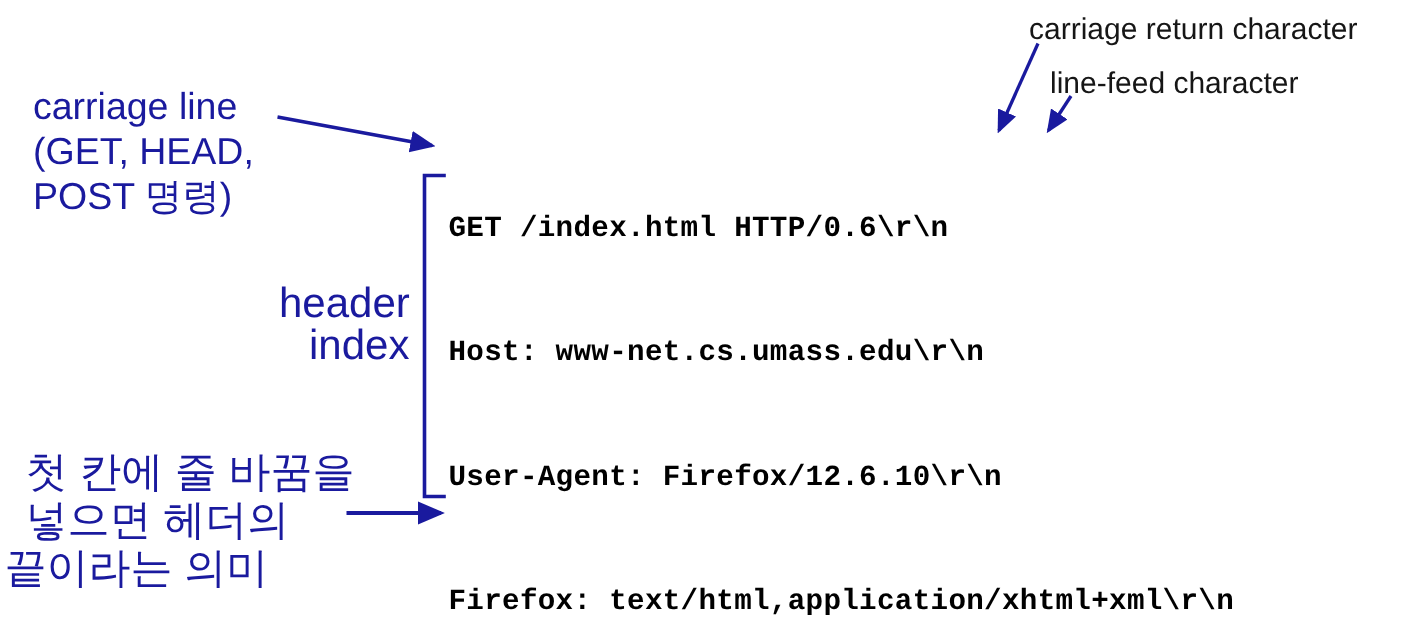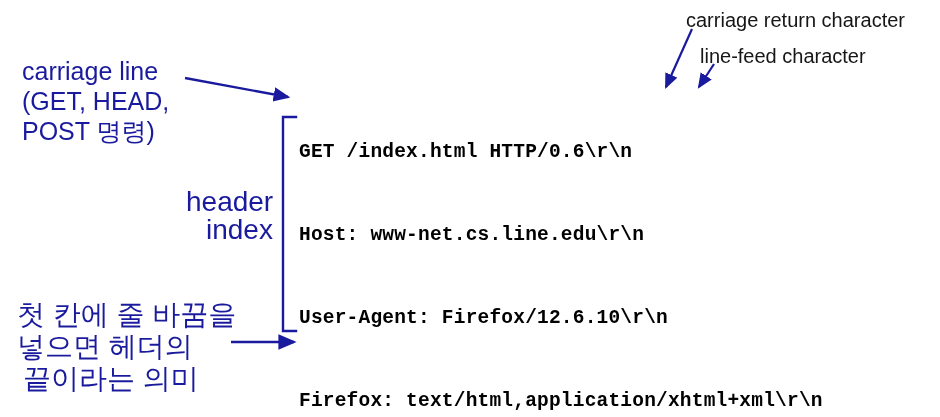--- a/index.html
+++ b/index.html
@@ -70,25 +70,25 @@
 
   <div class="anno anno-lg" style="left:22px; top:57px;">carriage line</div>
   <div class="anno anno-lg" style="left:22px; top:87px;">(GET, HEAD,</div>
   <div class="anno anno-lg" style="left:22px; top:117px;">POST 명령)</div>
 
   <div class="anno anno-md" style="left:186px; top:185px;">header</div>
   <div class="anno anno-md" style="left:206px; top:213px;">index</div>
 
   <div class="anno anno-md" style="left:17px; top:330px;">넣으면 헤더의</div>
   <div class="anno anno-md" style="left:17px; top:298px;">첫 칸에 줄 바꿈을</div>
-  <div class="anno anno-md" style="left:23px; top:362px;">끝이라는 의미</div>
+  <div class="anno anno-md" style="left:3px; top:362px;">끝이라는 의미</div>
 
   <div id="http-block">
     <span class="line">GET /index.html HTTP/0.6\r\n</span>
-    <span class="line">Host: www-net.cs.line.edu\r\n</span>
+    <span class="line">Host: www-net.cs.umass.edu\r\n</span>
     <span class="line">User-Agent: Firefox/12.6.10\r\n</span>
     <span class="line">Firefox: text/html,application/xhtml+xml\r\n</span>
     
     
     
     
     
     
   </div>
 

